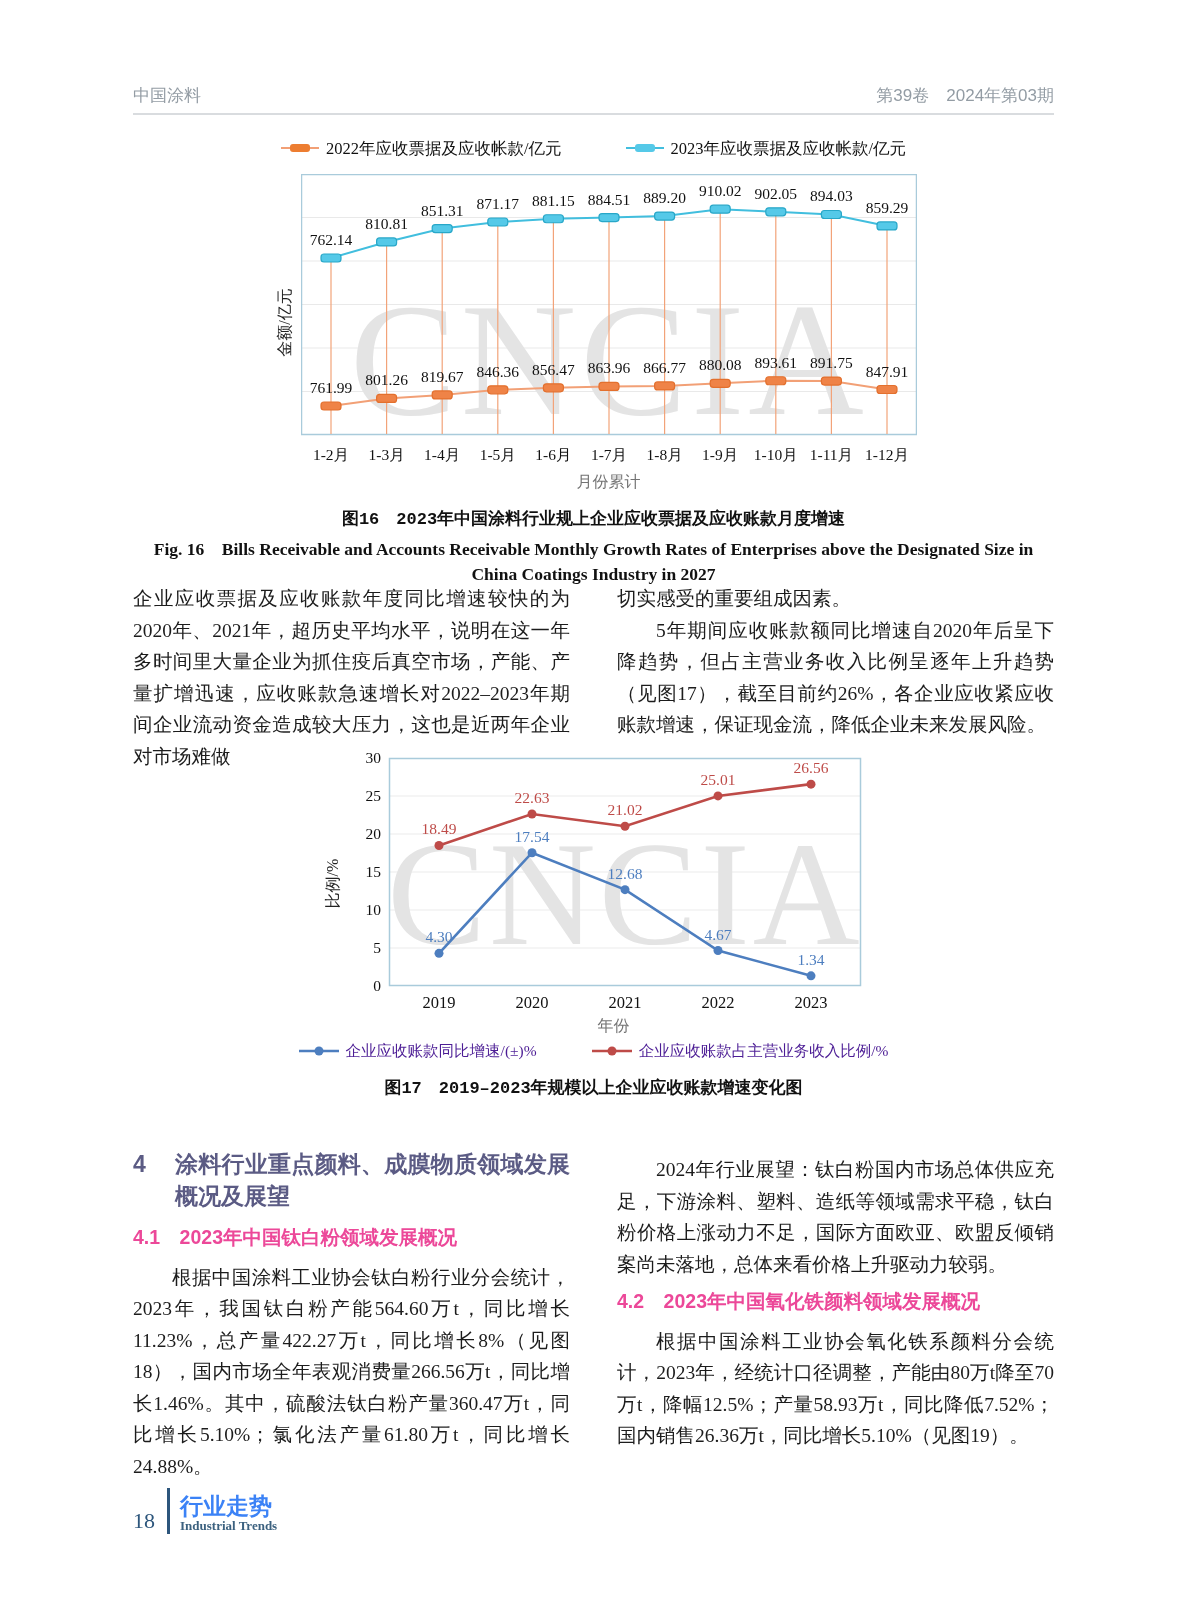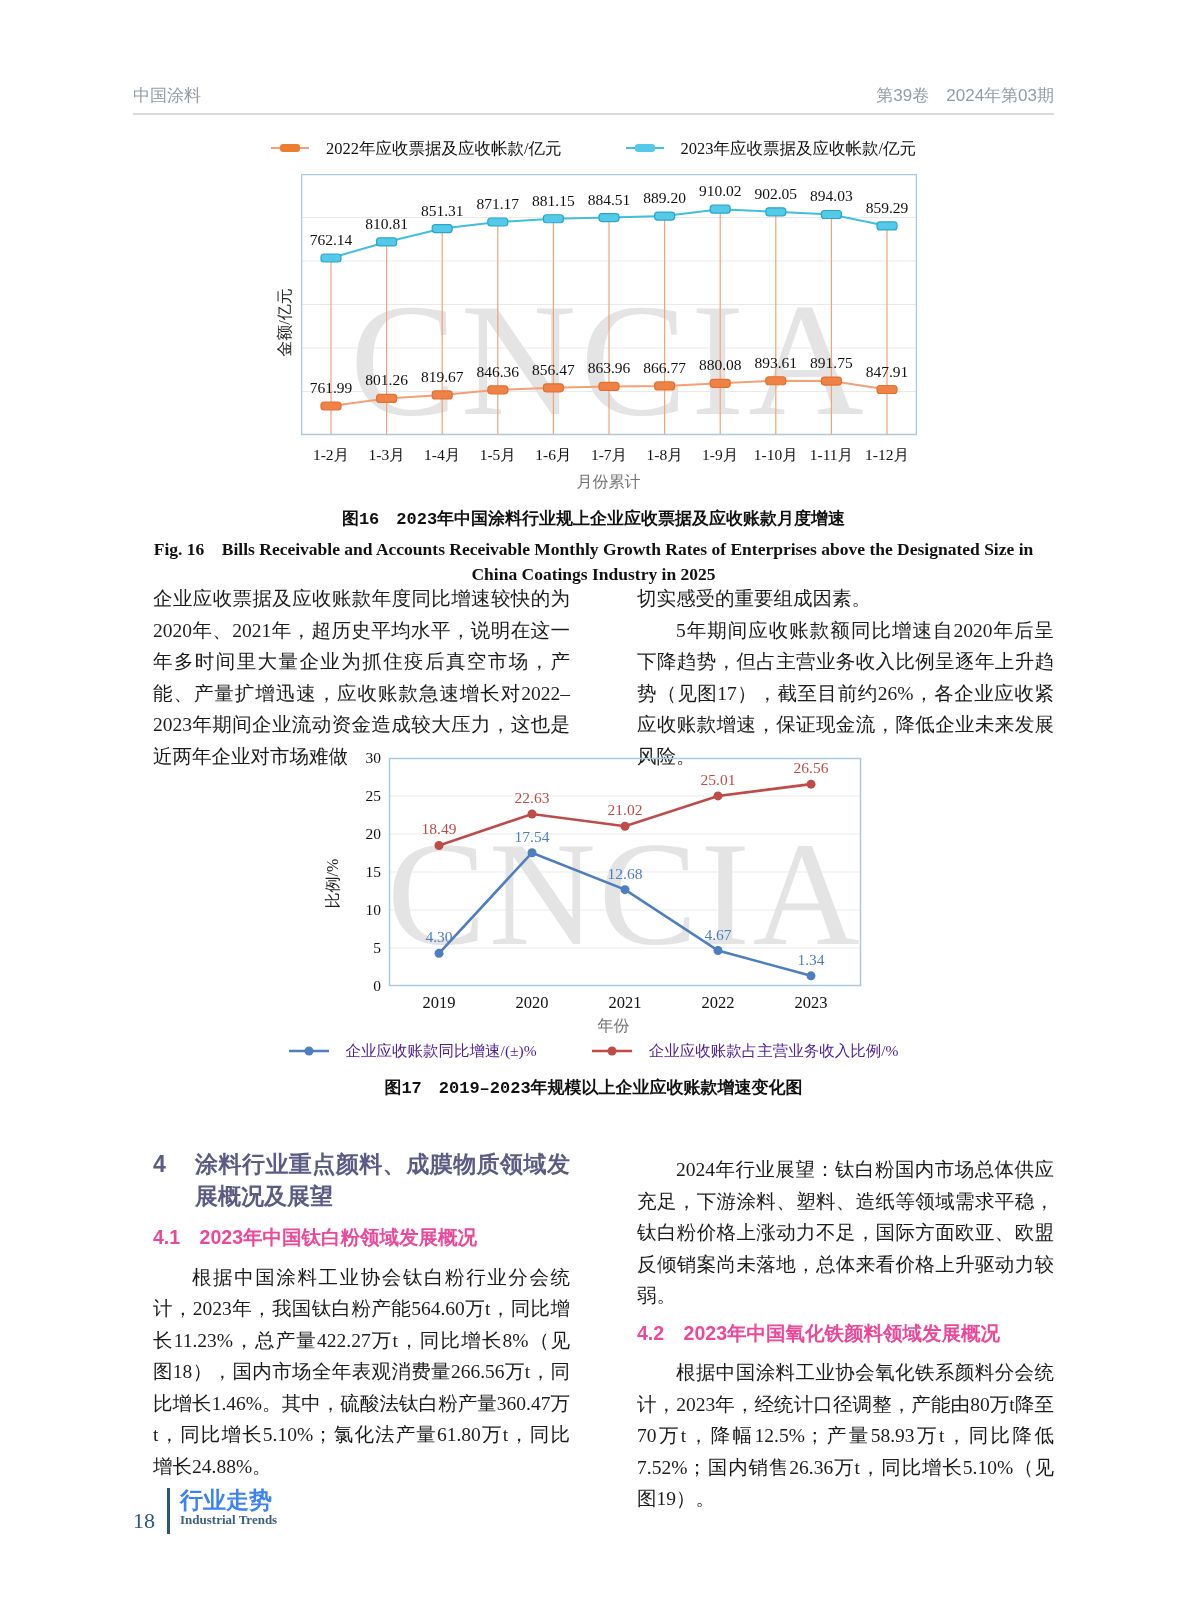--- a/index.html
+++ b/index.html
@@ -12,45 +12,45 @@
   
   .hdr{position:absolute;left:133px;right:133px;top:84px;}
   .hdr-row{display:flex;justify-content:space-between;align-items:flex-start;
     font-family:"Liberation Sans","DejaVu Sans",sans-serif;
     font-size:17px;color:#939ca4;padding-bottom:6px;}
   .hdr-rule{border-bottom:2px solid #d9dcdf;}
   
   .fig16{position:absolute;left:0;top:138px;width:1187px;display:flex;flex-direction:column;align-items:center;}
   .legend-row{display:flex;gap:64px;align-items:center;margin-bottom:14px;
     font-size:16.5px;color:#111;}
-  .legend-item{display:flex;align-items:center;gap:17px;}
+  .legend-item{display:flex;align-items:center;gap:7px;}
   .chart-row{display:flex;align-items:center;}
   .ylab-box{width:30px;display:flex;align-items:center;justify-content:center;}
   .ylab{transform:rotate(-90deg);white-space:nowrap;font-size:16px;color:#222;}
   .xlab{font-size:16px;color:#737373;margin-top:2px;}
   .cap-zh{font-family:Liberation Mono, monospace;font-weight:bold;
     font-size:17px;color:#111;margin-top:14px;}
   .cap-en{font-weight:bold;font-size:17.5px;color:#111;margin-top:7px;line-height:25px;text-align:center;}
   
   .cols{position:absolute;left:133px;width:921px;display:flex;gap:47px;}
-  .col{width:437px;font-size:19.5px;line-height:31.5px;text-align:justify;margin-left:20px;}
+  .col{width:437px;font-size:19.5px;line-height:31.5px;text-align:justify;}
   .col p{margin:0;}
   .indent{text-indent:2em;}
   
   .fig17{position:absolute;left:0;top:752px;width:1187px;display:flex;flex-direction:column;align-items:center;}
   .legend-row2{display:flex;gap:55px;align-items:center;margin-top:4px;font-size:15.5px;color:#4c1d95;}
   
   .sec4{top:1148px;}
   .h4{display:flex;font-family:"Liberation Sans","DejaVu Sans",sans-serif;
     font-weight:bold;font-size:23px;line-height:32px;color:#5b5b84;margin-bottom:10px;}
   .h4 .num{width:42px;flex:none;}
   .h41{font-family:"Liberation Sans","DejaVu Sans",sans-serif;font-weight:bold;
     font-size:19.5px;color:#ec4899;margin:6px 0 8px 0;}
   
-  .ftr{position:absolute;left:133px;top:1488px;display:flex;align-items:flex-start;}
+  .ftr{position:absolute;left:133px;top:1488px;display:flex;align-items:flex-end;}
   .ftr-page{font-size:22px;color:#2d567c;margin-right:12px;align-self:flex-end;}
   .ftr-bar{width:3px;height:46px;background:#2d567c;margin-right:10px;}
   .ftr-zh{font-family:"Liberation Sans","DejaVu Sans",sans-serif;font-weight:bold;
     font-size:23px;color:#3b82f6;line-height:24px;}
   .ftr-en{font-weight:bold;font-size:13px;color:#3c617f;}
   svg text{font-family:"Liberation Serif","DejaVu Serif",serif;}
 </style>
 </head>
 <body>
 
@@ -160,21 +160,21 @@
           <rect x="576" y="211.50336000000001" width="20" height="8" rx="3" fill="#ef8347" stroke="#e3702e" stroke-width="1.2"></rect>
           <text x="586" y="38.94050000000001" text-anchor="middle" font-size="15.5" fill="#111">859.29</text>
           <text x="586" y="202.50336000000001" text-anchor="middle" font-size="15.5" fill="#111">847.91</text>
           <text x="586" y="286" text-anchor="middle" font-size="15.5" fill="#111">1-12月</text>
         </svg>
     </div>
     <div class="xlab" style="padding-left:30px;">月份累计</div>
     <div class="cap-zh">图16　2023年中国涂料行业规上企业应收票据及应收账款月度增速</div>
     <div class="cap-en">
       <div>Fig. 16　Bills Receivable and Accounts Receivable Monthly Growth Rates of Enterprises above the Designated Size in</div>
-      <div>China Coatings Industry in 2025</div>
+      <div>China Coatings Industry in 2027</div>
     </div>
   </div>
 
   <div class="cols" style="top:583px;">
     <div class="col">
       <p>企业应收票据及应收账款年度同比增速较快的为2020年、2021年，超历史平均水平，说明在这一年多时间里大量企业为抓住疫后真空市场，产能、产量扩增迅速，应收账款急速增长对2022–2023年期间企业流动资金造成较大压力，这也是近两年企业对市场难做</p>
     </div>
     <div class="col">
       <p>切实感受的重要组成因素。</p>
       <p class="indent">5年期间应收账款额同比增速自2020年后呈下降趋势，但占主营业务收入比例呈逐年上升趋势（见图17），截至目前约26%，各企业应收紧应收账款增速，保证现金流，降低企业未来发展风险。</p>

